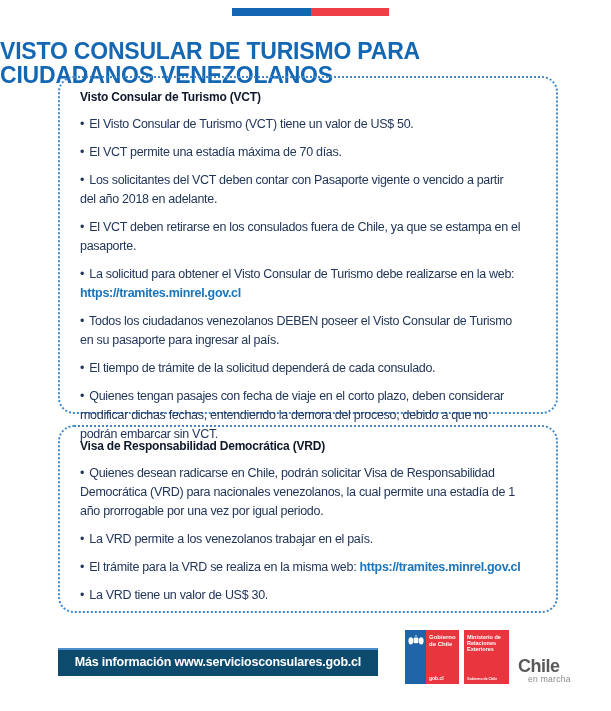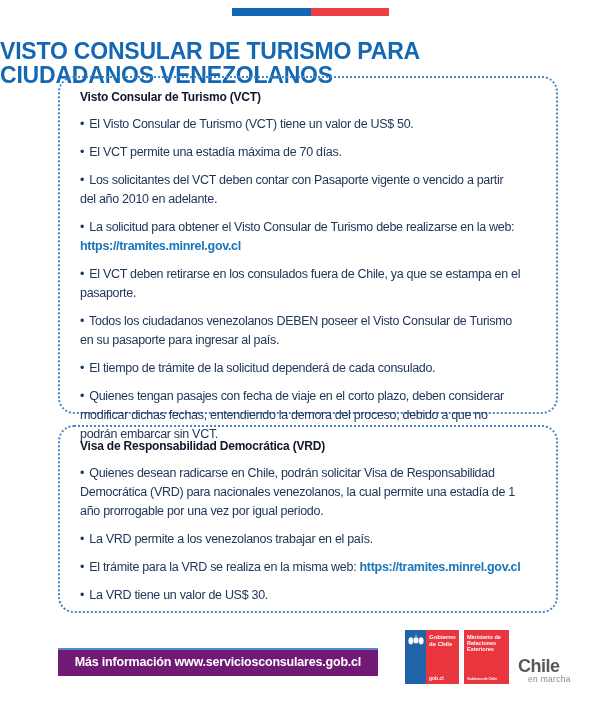--- a/index.html
+++ b/index.html
@@ -23,21 +23,21 @@
   .box-vrd{top:425px;height:188px;}
   .info-box h2{margin:0;color:#0f172a;font-size:12px;font-weight:bold;letter-spacing:-0.2px;}
   .bullets{list-style:none;margin:11px 0 0 0;padding:0;}
   .bullet{color:#22365a;font-size:12.5px;line-height:19px;letter-spacing:-0.3px;
           margin:0 15px 9px 0;}
   .bullet .dot{margin-right:2px;}
   .bullet .link{color:#1b75bb;font-weight:bold;cursor:pointer;}
 
   
   .footer-bar{position:absolute;left:58px;top:648px;width:320px;height:28px;
-              background:#701a75;border-top:2px solid #4a8fcb;box-sizing:border-box;
+              background:#0c4a6e;border-top:2px solid #4a8fcb;box-sizing:border-box;
               color:#ffffff;font-weight:bold;font-size:12.5px;line-height:25px;
               text-align:center;letter-spacing:-0.2px;}
 
   
   .logos{position:absolute;left:405px;top:630px;height:54px;display:flex;align-items:flex-end;}
   .logo-gob{width:54px;height:54px;display:flex;}
   .logo-gob .emblem-col{width:21px;background:#1f63a8;display:flex;justify-content:center;padding-top:4px;box-sizing:border-box;}
   .logo-gob .text-col{flex:1;background:#e8353e;position:relative;padding:4px 0 0 3px;box-sizing:border-box;}
   .logo-gob .text-col .t{color:#fff;font-weight:bold;font-size:6px;line-height:6.5px;white-space:pre-line;}
   .logo-gob .text-col .b{position:absolute;left:3px;bottom:3px;color:#fff;font-weight:bold;font-size:5px;}
@@ -62,23 +62,23 @@
   <h1 class="title">
     <span>VISTO CONSULAR DE TURISMO PARA</span>
     <span>CIUDADANOS VENEZOLANOS</span>
   </h1>
 
   <section class="info-box box-vct">
     <h2>Visto Consular de Turismo (VCT)</h2>
     <ul class="bullets">
         <li class="bullet"><span class="dot">•</span><span> El Visto Consular de Turismo (VCT) tiene un valor de US$ 50.</span></li>
         <li class="bullet"><span class="dot">•</span><span> El VCT permite una estadía máxima de 70 días.</span></li>
-        <li class="bullet"><span class="dot">•</span><span> Los solicitantes del VCT deben contar con Pasaporte vigente o vencido a partir del año 2010 en adelante.</span></li>
+        <li class="bullet"><span class="dot">•</span><span> Los solicitantes del VCT deben contar con Pasaporte vigente o vencido a partir del año 2018 en adelante.</span></li>
+        <li class="bullet"><span class="dot">•</span><span> El VCT deben retirarse en los consulados fuera de Chile, ya que se estampa en el pasaporte.</span></li>
         <li class="bullet"><span class="dot">•</span><span> La solicitud para obtener el Visto Consular de Turismo debe realizarse en la  web:</span><br><span class="link">https://tramites.minrel.gov.cl</span></li>
-        <li class="bullet"><span class="dot">•</span><span> El VCT deben retirarse en los consulados fuera de Chile, ya que se estampa en el pasaporte.</span></li>
         <li class="bullet"><span class="dot">•</span><span> Todos los ciudadanos venezolanos DEBEN poseer el Visto Consular de Turismo en su pasaporte para ingresar al país.</span></li>
         <li class="bullet"><span class="dot">•</span><span> El tiempo de trámite de la solicitud dependerá de cada consulado.</span></li>
         <li class="bullet"><span class="dot">•</span><span> Quienes tengan pasajes con fecha de viaje en el corto plazo, deben considerar modificar dichas fechas,  entendiendo la demora del proceso, debido a que no podrán embarcar sin VCT.</span></li>
       </ul>
   </section>
 
   <section class="info-box box-vrd">
     <h2>Visa de Responsabilidad Democrática (VRD)</h2>
     <ul class="bullets">
         <li class="bullet"><span class="dot">•</span><span> Quienes desean radicarse en Chile, podrán solicitar Visa de Responsabilidad Democrática (VRD) para nacionales venezolanos, la cual permite una estadía de 1 año prorrogable por una vez por igual periodo.</span></li>

